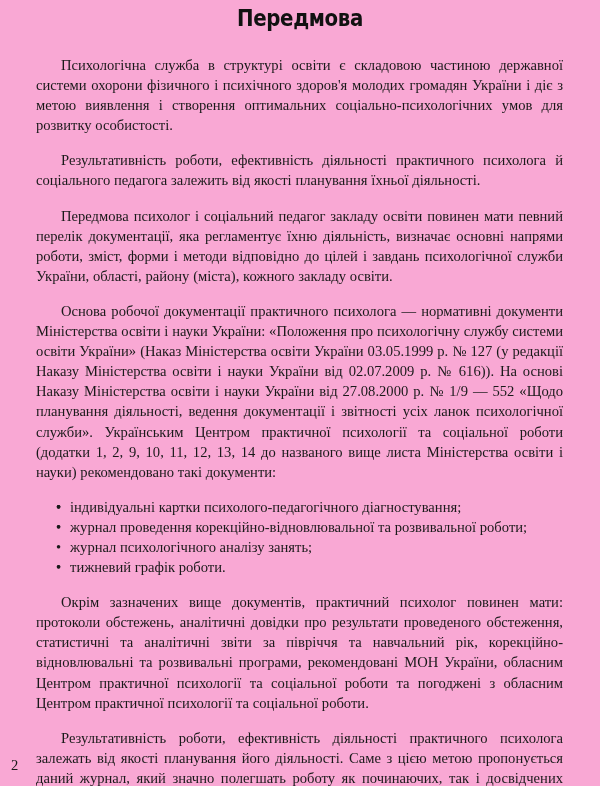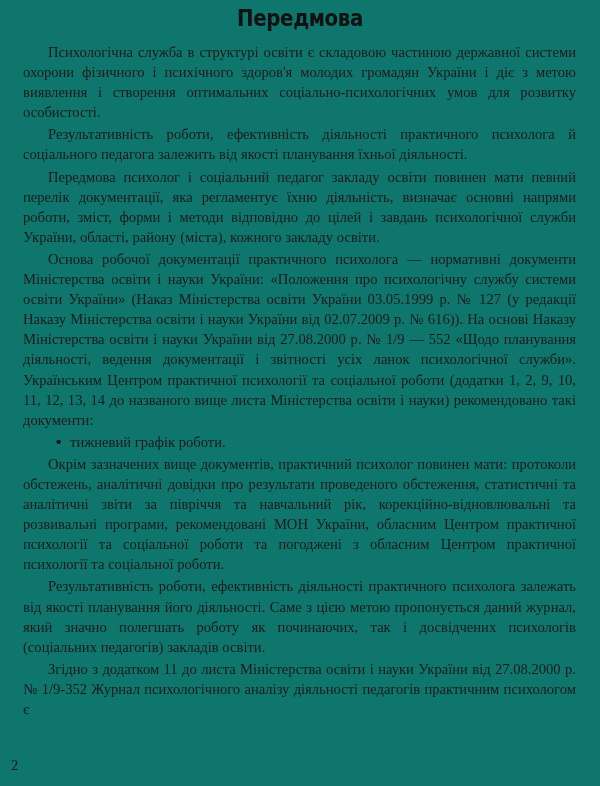--- a/index.html
+++ b/index.html
@@ -5,21 +5,21 @@
 <style>
   html, body {
     margin: 0;
     padding: 0;
     background: #ffffff;
   }
   .page {
     position: relative;
     width: 600px;
     height: 786px;
-    background: #0f766e;
+    background: #f9a8d4;
     overflow: hidden;
     box-sizing: border-box;
     font-family: "Liberation Serif", "DejaVu Serif", serif;
     color: #1a1a1a;
   }
   .page-title {
     font-family: "DejaVu Sans", "Liberation Sans", sans-serif;
     font-weight: bold;
     font-size: 23px;
     letter-spacing: -0.4px;
@@ -31,21 +31,21 @@
     line-height: 1.1;
     transform: scaleX(0.86);
   }
   .content {
     position: absolute;
     left: 21px;
     top: 40px;
     width: 557px;
   }
   p.para {
-    margin: 2px;
+    margin: 15px;
     text-align: justify;
     text-justify: inter-word;
     text-indent: 25px;
     font-size: 14.6px;
     line-height: 20.1px;
     letter-spacing: 0.0px;
     word-spacing: 0.1px;
     hyphens: manual;
   }
   ul.doc-list {
@@ -92,29 +92,32 @@
 
     <ul class="doc-list">
       <li>
         <span class="bullet">•</span>
       </li>
       <li>
         <span class="bullet">•</span>
       </li>
       <li>
         <span class="bullet">•</span>
+        <span>індивідуальні картки психолого-педагогічного діагностування;</span>
       </li>
       <li>
         <span class="bullet">•</span>
       </li>
       <li>
         <span class="bullet">•</span>
+        <span>журнал проведення корекційно-відновлювальної та розвивальної роботи;</span>
       </li>
       <li>
         <span class="bullet">•</span>
+        <span>журнал психологічного аналізу занять;</span>
       </li>
       <li>
         <span class="bullet">•</span>
       </li>
       <li>
         <span class="bullet">•</span>
         <span>тижневий графік роботи.</span>
       </li>
     </ul>
 

